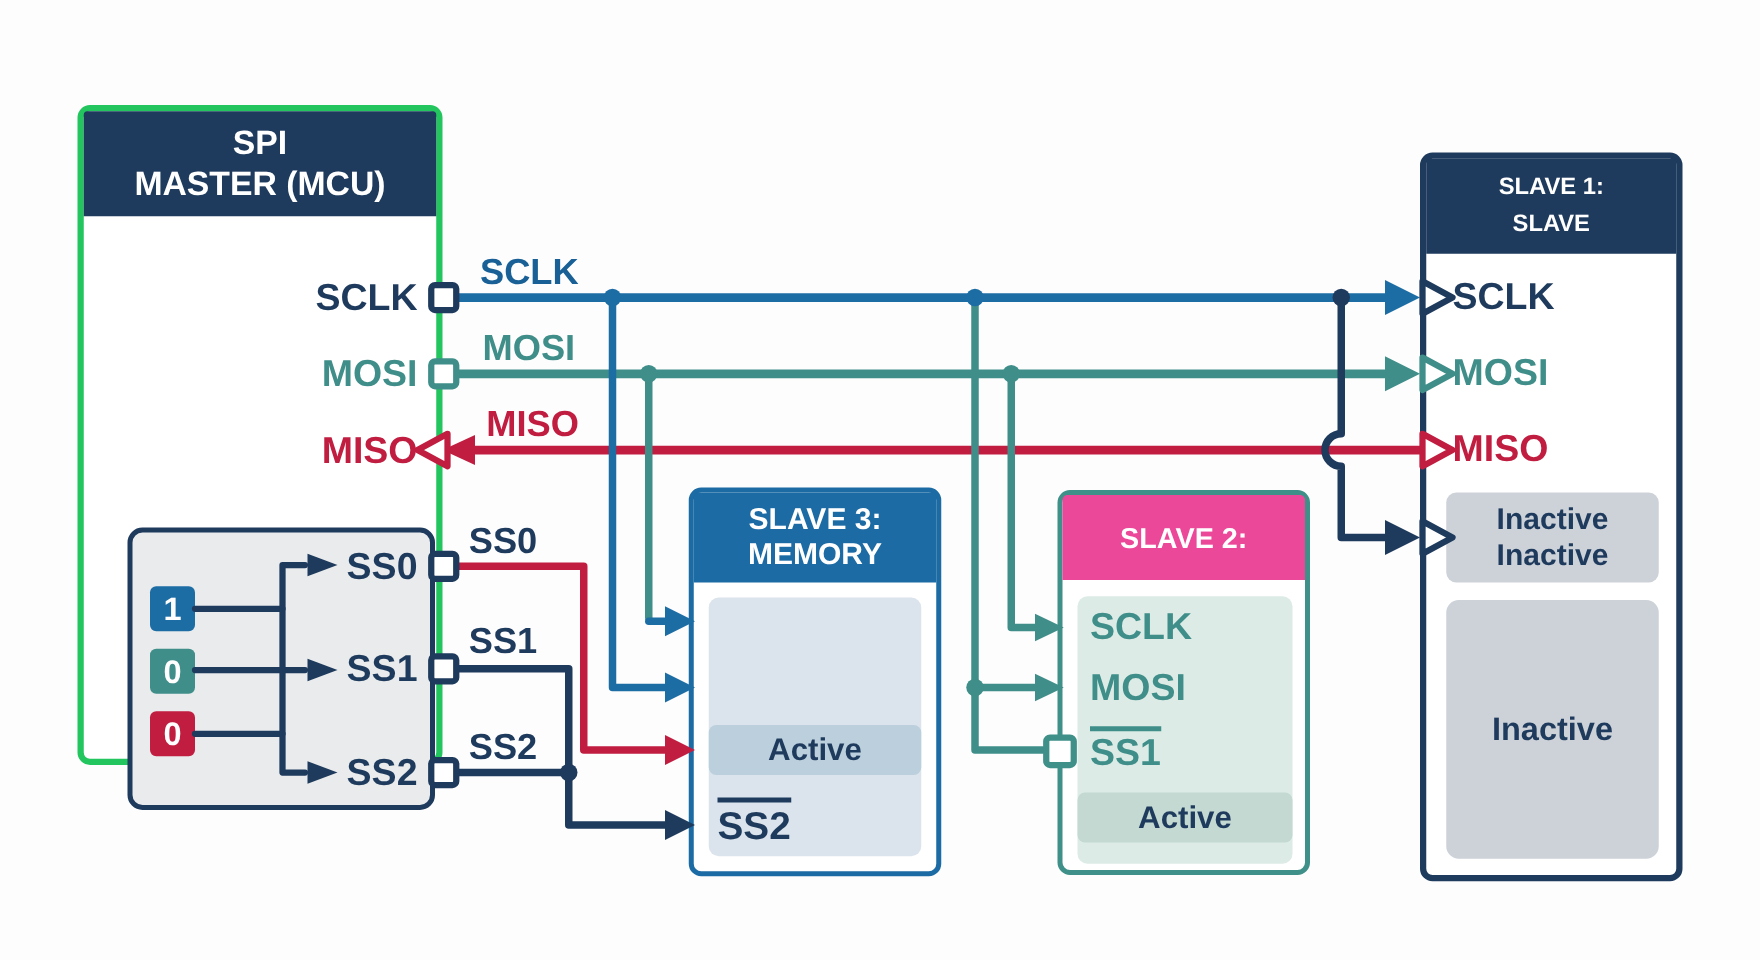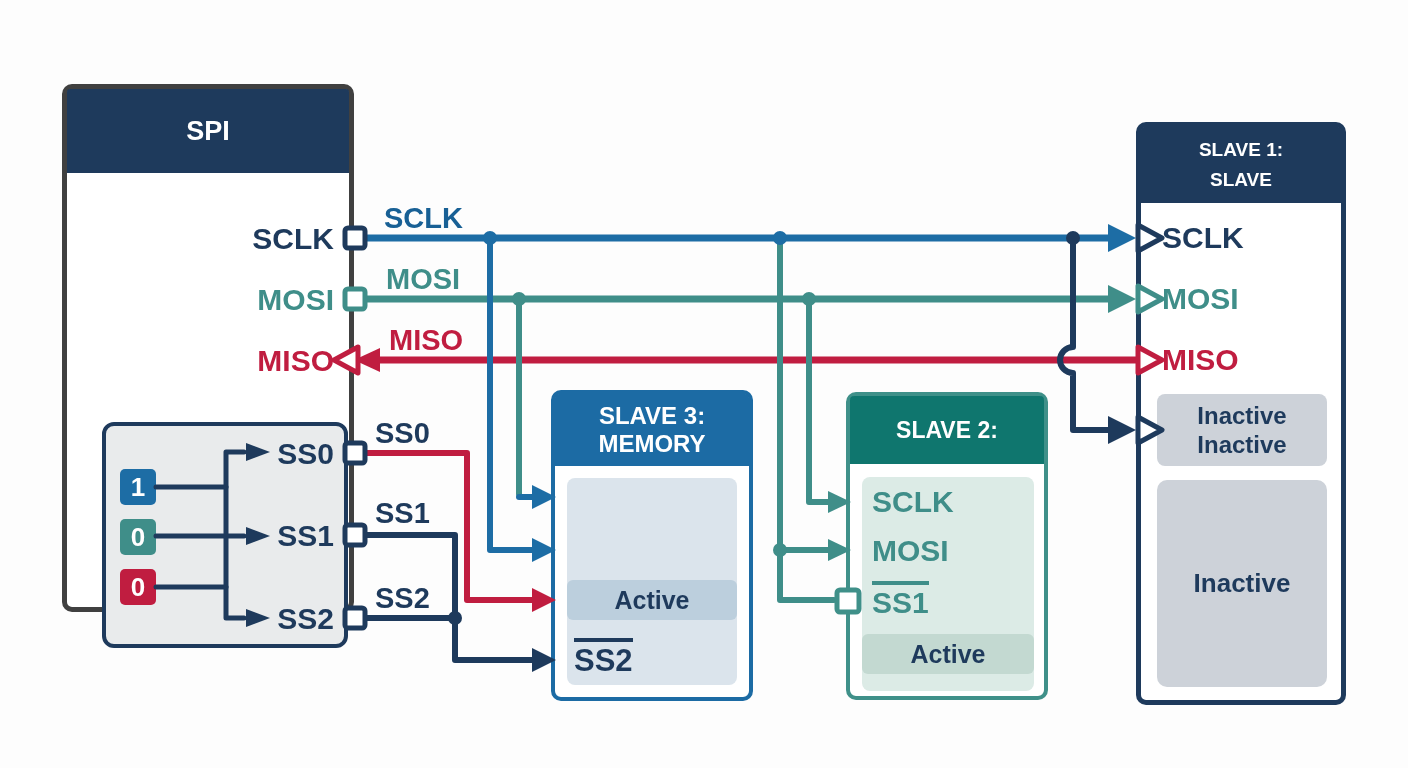--- a/index.html
+++ b/index.html
@@ -18,23 +18,24 @@
   .labels{position:absolute;left:0;top:0;width:100%;height:100%;z-index:6;}
   .boxes{position:absolute;left:0;top:0;width:100%;height:100%;z-index:1;}
 </style>
 </head>
 <body>
 
 <div class="canvas">
 
   <div class="boxes">
 
-    <div class="box" style="left:62px;top:84px;width:292px;height:528px;border:5px solid #404040;border-radius:10px;">
+    <div class="box" style="left:62px;top:84px;width:292px;height:528px;border:5px solid #22c55e;border-radius:10px;">
       <div class="hdr" style="height:84px;background:#1e3a5c;border-radius:3px 3px 0 0;font-size:27px;line-height:33px;">
         <span>SPI</span>
+        <span>MASTER (MCU)</span>
       </div>
     </div>
 
     <div class="panel" style="left:102px;top:422px;width:246px;height:226px;background:#e9ebec;border:4px solid #1e3a5c;border-radius:12px;"></div>
 
     <div class="chip" style="left:120px;top:469px;background:#1d6da5;">
       <span>1</span>
     </div>
     <div class="chip" style="left:120px;top:519px;background:#3f8e89;">
       <span>0</span>
@@ -52,21 +53,21 @@
     <div class="panel" style="left:567px;top:478px;width:170px;height:207px;background:#dbe4ec;border-radius:8px;"></div>
     <div class="panel" style="left:567px;top:580px;width:170px;height:40px;background:#bccfdd;border-radius:6px;
                 display:flex;align-items:center;justify-content:center;color:#1e3a5c;font-weight:bold;font-size:25px;">
       <span>Active</span>
     </div>
     <div class="lbl" style="left:574px;top:638px;color:#1e3a5c;font-size:31px;">
       <span class="overline" style="border-color:#1e3a5c;">SS2</span>
     </div>
 
     <div class="box" style="left:846px;top:392px;width:202px;height:308px;border:4px solid #3f9089;border-radius:10px;">
-      <div class="hdr" style="height:68px;background:#0f766e;border-radius:4px 4px 0 0;font-size:23px;line-height:27px;">
+      <div class="hdr" style="height:68px;background:#ec4899;border-radius:4px 4px 0 0;font-size:23px;line-height:27px;">
         <span>SLAVE 2:</span>
       </div>
     </div>
     <div class="panel" style="left:862px;top:477px;width:172px;height:214px;background:#dcebe6;border-radius:8px;"></div>
     <div class="lbl" style="left:872px;top:487px;color:#3f8e89;font-size:30px;">SCLK</div>
     <div class="lbl" style="left:872px;top:536px;color:#3f8e89;font-size:30px;">MOSI</div>
     <div class="lbl" style="left:872px;top:581px;color:#3f8e89;font-size:30px;">
       <span class="overline" style="border-color:#3f8e89;">SS1</span>
     </div>
     <div class="panel" style="left:862px;top:634px;width:172px;height:40px;background:#c3d9d1;border-radius:6px;

